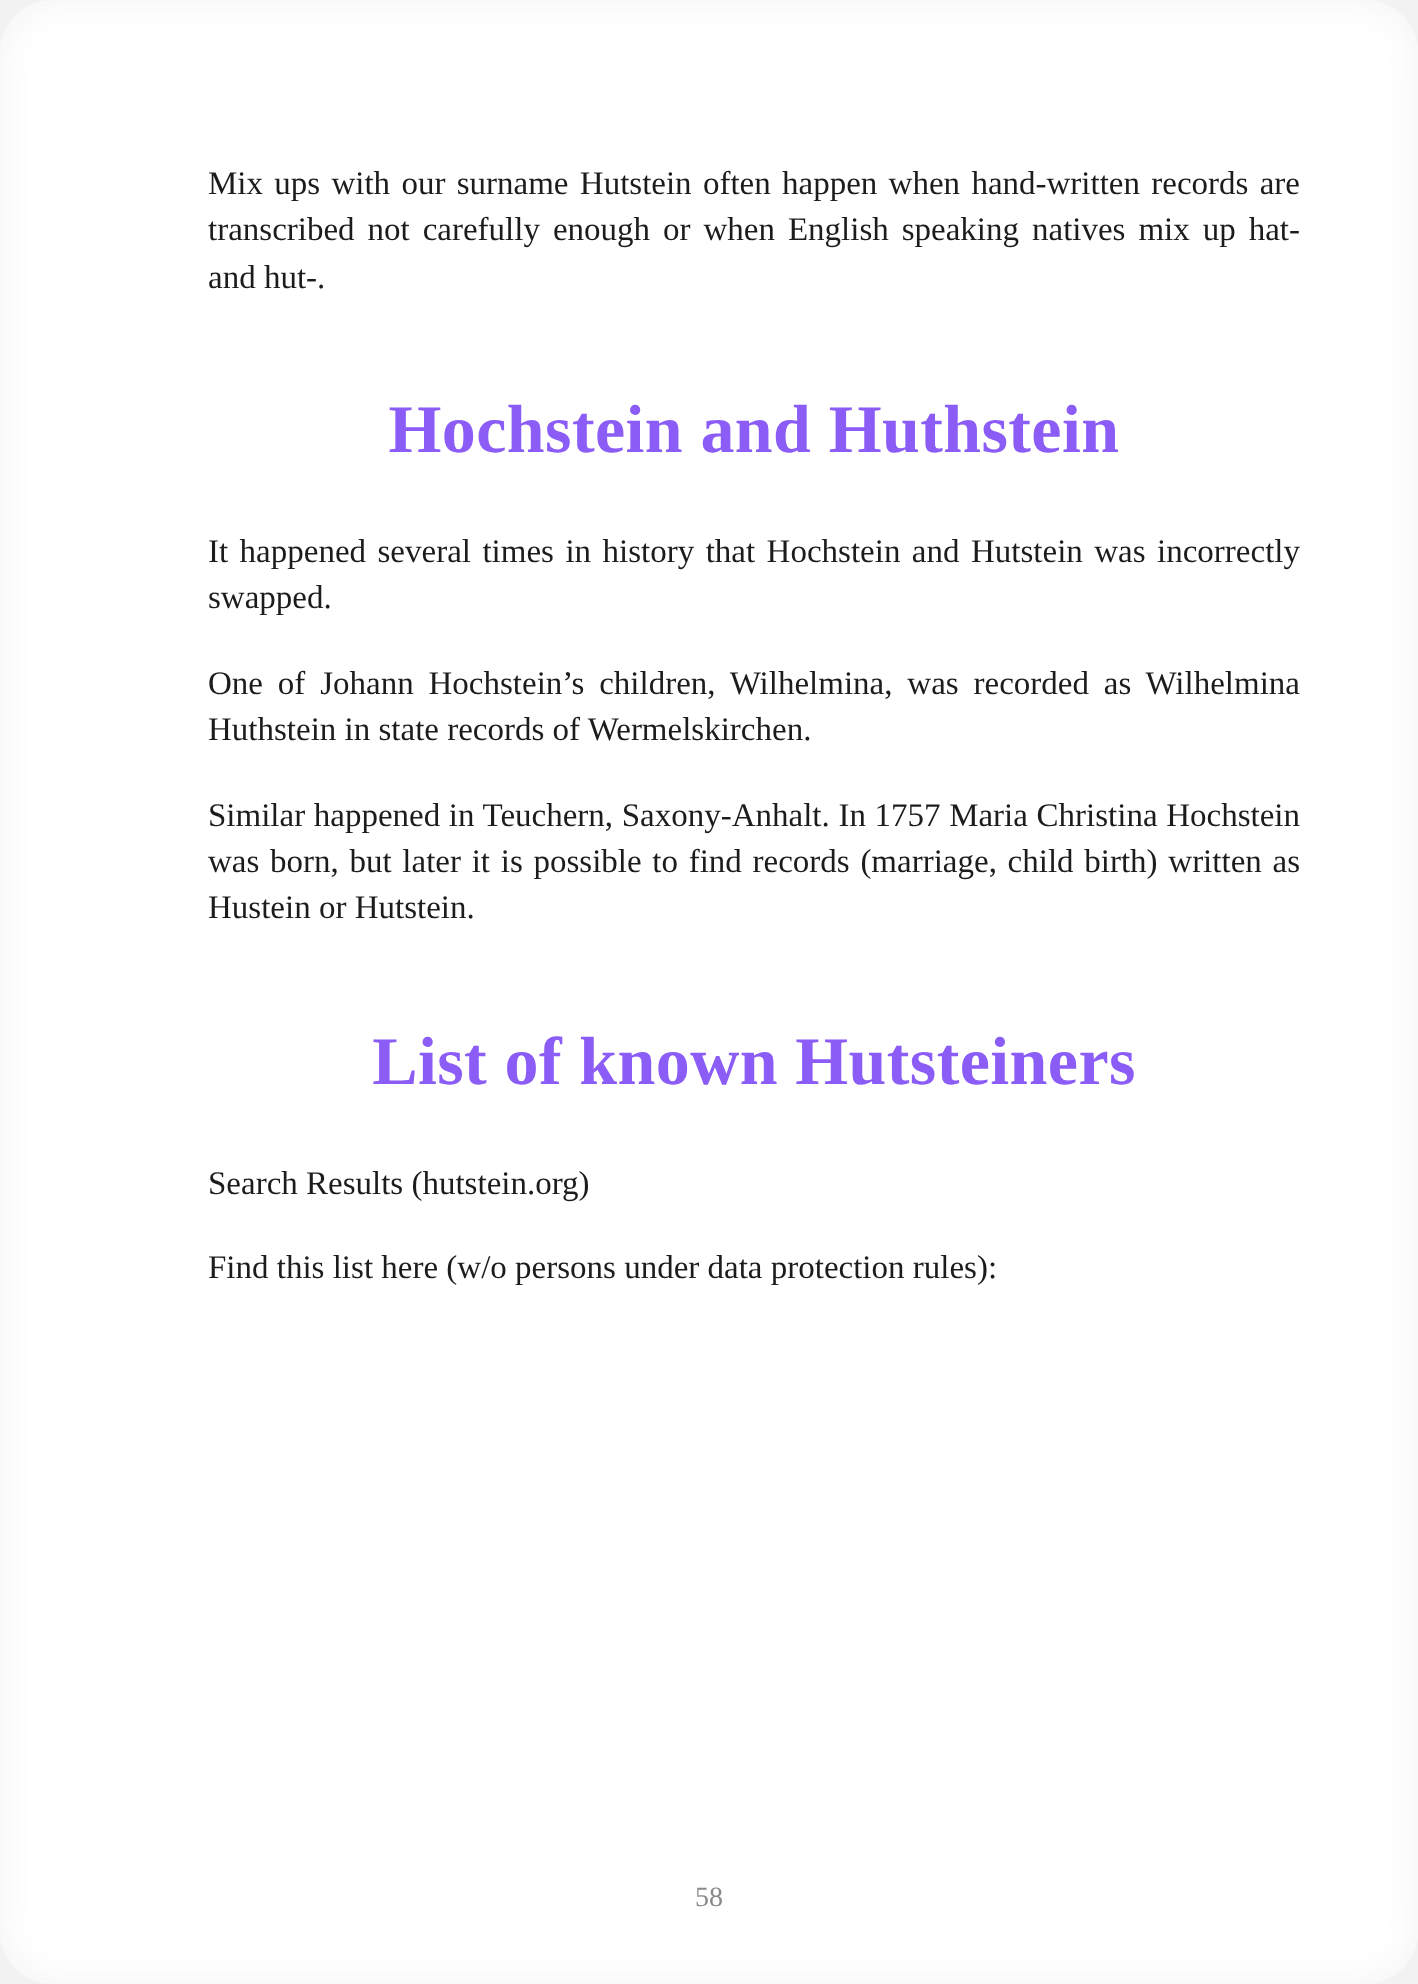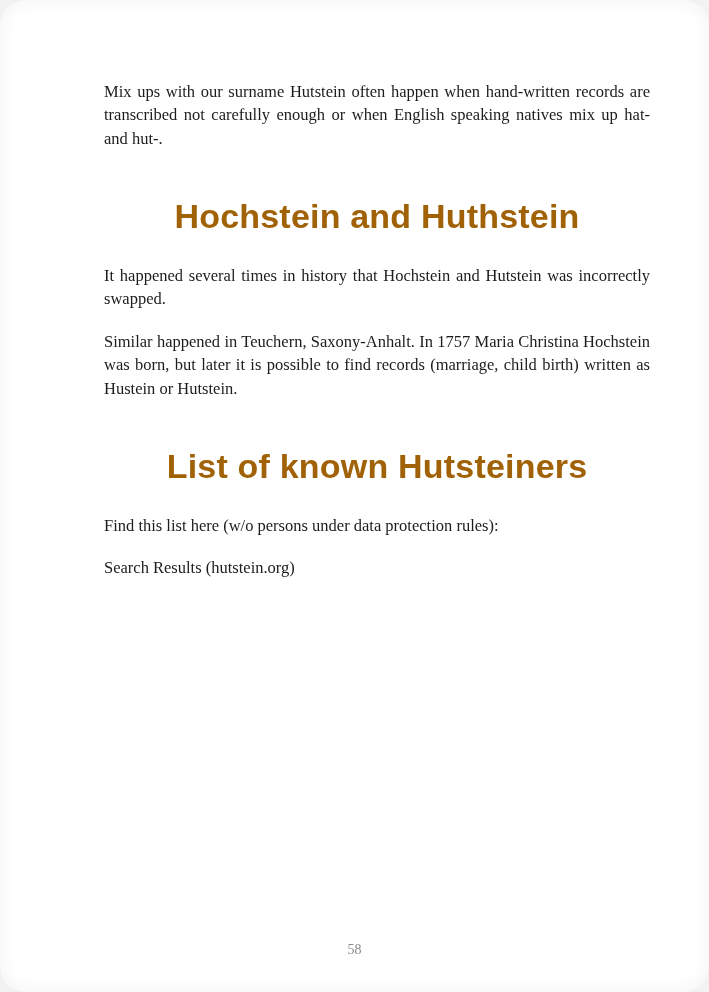--- a/index.html
+++ b/index.html
@@ -21,26 +21,26 @@
     overflow: hidden;
     border-radius: 26px;
   }
   .body-text {
     font-size: 16.5px;
     line-height: 23.4px;
     text-align: justify;
     margin: 0 0 19px 0;
   }
   .section-heading {
-    font-family: Liberation Sans, sans-serif;
+    font-family: Liberation Serif, serif;
     font-weight: 700;
     font-size: 34px;
     line-height: 1.2;
     text-align: center;
-    color: #a16207;
+    color: #8b5cf6;
     margin: 46px 0 27px 0;
     letter-spacing: 0.2px;
   }
   .link-text {
     color: #1c1c1c;
     text-decoration: none;
     cursor: pointer;
   }
   .page-number {
     position: absolute;
@@ -57,26 +57,27 @@
 
 <main class="page">
 
   <p class="body-text">Mix ups with our surname Hutstein often happen when hand-written records are transcribed not carefully enough or when English speaking natives mix up hat- and hut-.</p>
 
   <h1 class="section-heading">Hochstein and Huthstein</h1>
 
   <p class="body-text">It happened several times in history that Hochstein and Hutstein was incorrectly swapped.</p>
 
 
+  <p class="body-text">One of Johann Hochstein’s children, Wilhelmina, was recorded as Wilhelmina Huthstein in state records of Wermelskirchen.</p>
 
   <p class="body-text">Similar happened in Teuchern, Saxony-Anhalt. In 1757 Maria Christina Hochstein was born, but later it is possible to find records (marriage, child birth) written as Hustein or Hutstein.</p>
 
   <h1 class="section-heading">List of known Hutsteiners</h1>
 
 
+  <p class="body-text"><span class="link-text">Search Results (hutstein.org)</span></p>
+
   <p class="body-text">Find this list here (w/o persons under data protection rules):</p>
-
-  <p class="body-text"><span class="link-text">Search Results (hutstein.org)</span></p>
 
 
   <div class="page-number">58</div>
 
 </main>
 
 </body></html>

